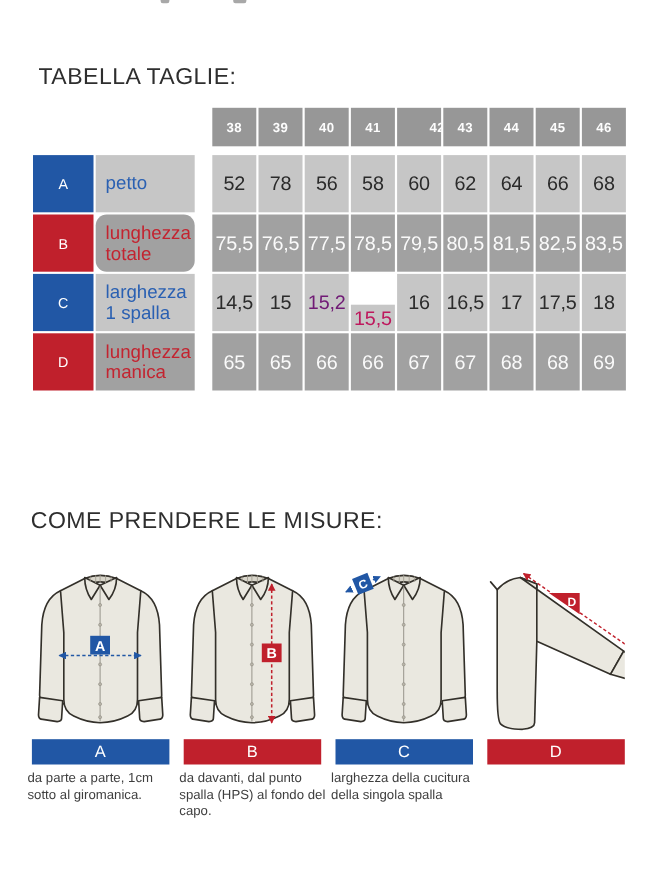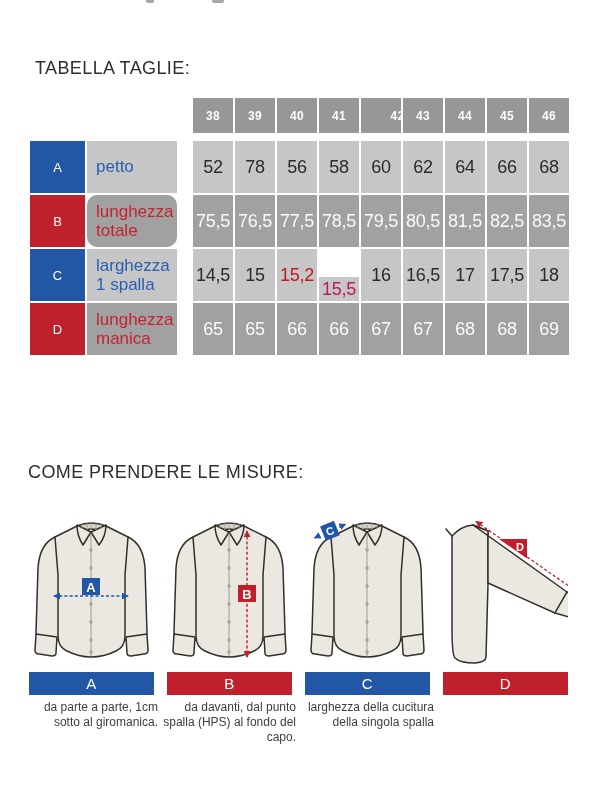--- a/index.html
+++ b/index.html
@@ -3,21 +3,21 @@
 <meta charset="utf-8">
 <title>Tabella taglie</title>
 <style>
   html,body{margin:0;padding:0;background:#fff;}
   .page{
     position:relative;width:600px;height:810px;background:#ffffff;overflow:hidden;
     font-family:"Liberation Sans","DejaVu Sans",sans-serif;color:#2b2b2b;
   }
   .remnant{position:absolute;top:0;height:3px;background:#a8a8a8;border-radius:0 0 2px 2px;}
   .heading{
-    position:absolute;font-size:18px;font-weight:400;letter-spacing:.4px;color:#2e2e2e;white-space:nowrap;
+    position:absolute;font-size:21px;font-weight:400;letter-spacing:.4px;color:#2e2e2e;white-space:nowrap;
   }
   #title-1{left:35px;top:58px;}
   #title-2{left:28px;top:462px;}
 
   
   #size-table{
     position:absolute;left:30px;top:98px;
     display:grid;
     grid-template-columns:55px 90px 12px repeat(9,40px);
     grid-template-rows:35px 4px repeat(4,52px);
@@ -31,21 +31,21 @@
 
   
   #measures{position:absolute;left:29px;top:520px;display:flex;gap:13px;}
   .measure-col{width:125px;position:relative;}
   .measure-col svg{display:block;width:125px;height:150px;}
   .banner{
     margin-top:2px;height:23px;line-height:23px;text-align:center;
     color:#ffffff;font-size:15px;font-weight:500;letter-spacing:.5px;
   }
   .caption{
-    width:133px;margin-left:-4px;margin-top:5px;text-align:right;
+    width:133px;margin-left:-4px;margin-top:5px;text-align:left;
     font-size:12px;line-height:15px;color:#3e3e3e;
   }
 </style>
 </head>
 <body>
 
 <div class="page">
 
   <div class="remnant" style="left:146px;width:8px;"></div>
   <div class="remnant" style="left:212px;width:12px;"></div>
@@ -92,21 +92,21 @@
       <div class="cell val" style="grid-area: 4 / 7; background: rgb(161, 161, 161); color: rgb(250, 250, 250);">78,5</div>
       <div class="cell val" style="grid-area: 4 / 8; background: rgb(161, 161, 161); color: rgb(250, 250, 250);">79,5</div>
       <div class="cell val" style="grid-area: 4 / 9; background: rgb(161, 161, 161); color: rgb(250, 250, 250);">80,5</div>
       <div class="cell val" style="grid-area: 4 / 10; background: rgb(161, 161, 161); color: rgb(250, 250, 250);">81,5</div>
       <div class="cell val" style="grid-area: 4 / 11; background: rgb(161, 161, 161); color: rgb(250, 250, 250);">82,5</div>
       <div class="cell val" style="grid-area: 4 / 12; background: rgb(161, 161, 161); color: rgb(250, 250, 250);">83,5</div>
       <div class="cell letter" style="grid-area: 5 / 1; background: rgb(33, 87, 165); color: rgb(255, 255, 255);">C</div>
       <div class="cell lbl" style="grid-area: 5 / 2; background: rgb(198, 198, 198); color: rgb(42, 96, 178);">larghezza 1 spalla</div>
       <div class="cell val" style="grid-area: 5 / 4; background: rgb(198, 198, 198); color: rgb(43, 43, 43);">14,5</div>
       <div class="cell val" style="grid-area: 5 / 5; background: rgb(198, 198, 198); color: rgb(43, 43, 43);">15</div>
-      <div class="cell val" style="grid-area: 5 / 6; background: rgb(198, 198, 198); color: #b91c1c;">15,2</div>
+      <div class="cell val" style="grid-area: 5 / 6; background: rgb(198, 198, 198); color: #701a75;">15,2</div>
       <div class="cell val" style="grid-area: 5 / 7; background: rgb(198, 198, 198); color: #be185d; margin-top: 28px;">15,5</div>
       <div class="cell val" style="grid-area: 5 / 8; background: rgb(198, 198, 198); color: rgb(43, 43, 43);">16</div>
       <div class="cell val" style="grid-area: 5 / 9; background: rgb(198, 198, 198); color: rgb(43, 43, 43);">16,5</div>
       <div class="cell val" style="grid-area: 5 / 10; background: rgb(198, 198, 198); color: rgb(43, 43, 43);">17</div>
       <div class="cell val" style="grid-area: 5 / 11; background: rgb(198, 198, 198); color: rgb(43, 43, 43);">17,5</div>
       <div class="cell val" style="grid-area: 5 / 12; background: rgb(198, 198, 198); color: rgb(43, 43, 43);">18</div>
       <div class="cell letter" style="grid-area: 6 / 1; background: rgb(192, 32, 44); color: rgb(255, 255, 255);">D</div>
       <div class="cell lbl" style="grid-area: 6 / 2; background: rgb(161, 161, 161); color: rgb(195, 36, 48);">lunghezza manica</div>
       <div class="cell val" style="grid-area: 6 / 4; background: rgb(161, 161, 161); color: rgb(250, 250, 250);">65</div>
       <div class="cell val" style="grid-area: 6 / 5; background: rgb(161, 161, 161); color: rgb(250, 250, 250);">65</div>

